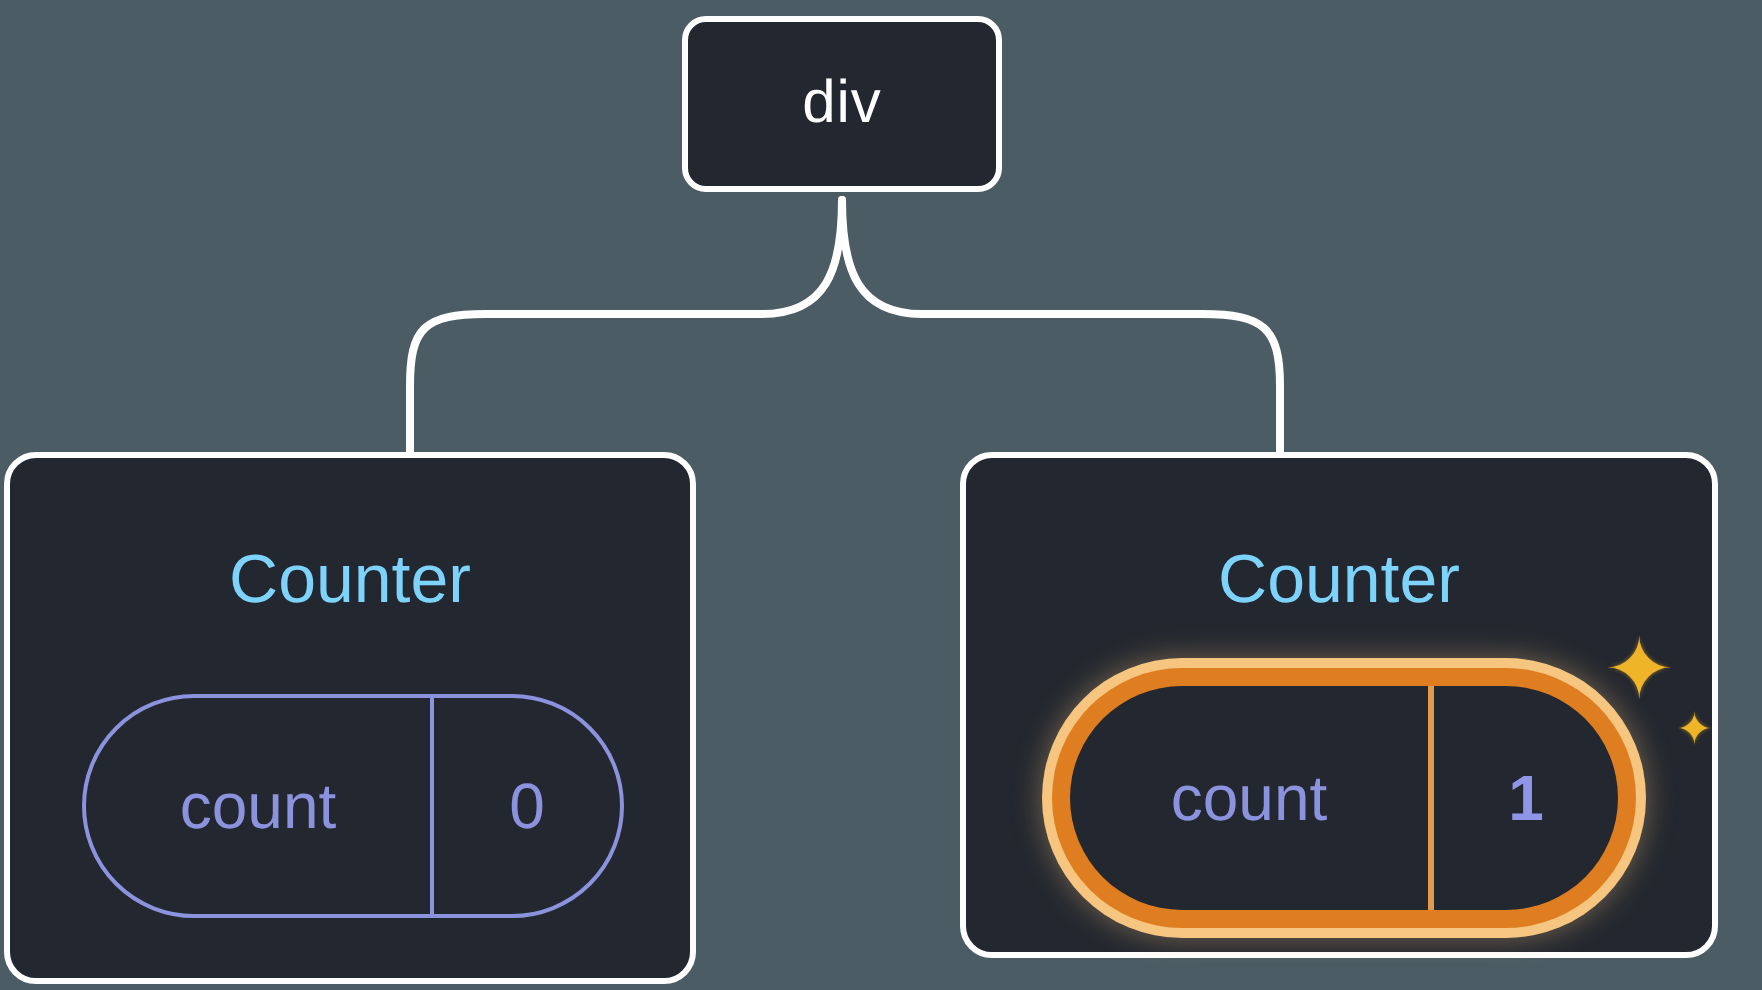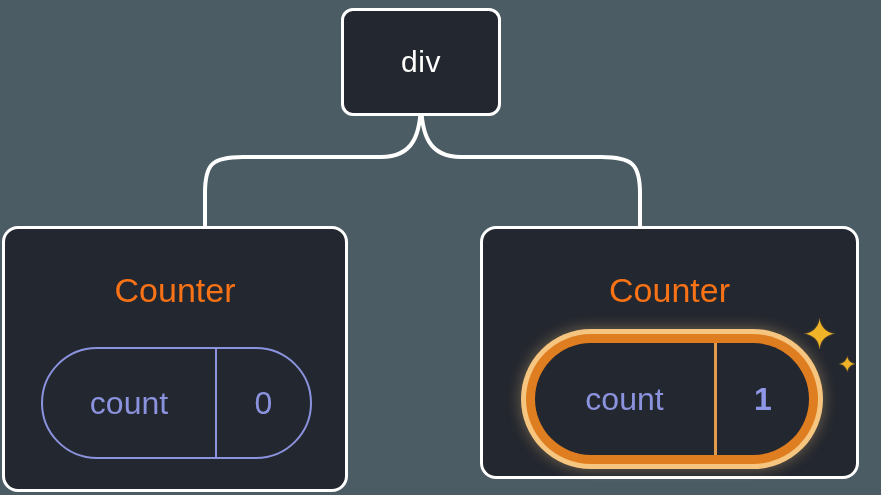--- a/index.html
+++ b/index.html
@@ -7,36 +7,36 @@
     position:relative; width:881px; height:495px;
     background:#4b5c64; overflow:hidden;
     font-family:"Liberation Sans", sans-serif;
   }
 
   
   .connectors { position:absolute; left:0; top:0; width:881px; height:495px; }
 
   
   .root-node {
-    position:absolute; left:341px; top:8px; width:160px; height:108px;
+    position:absolute; left:341px; top:8px; width:160px; height:88px;
     background:#23272f; border:3.5px solid #ffffff; border-radius:12px;
     box-sizing:border-box; display:flex; align-items:center; justify-content:center;
     color:#ffffff; font-size:30px; letter-spacing:.5px;
   }
 
   
   .counter-node {
     position:absolute; background:#23272f; border:3px solid #ffffff;
     border-radius:16px; box-sizing:border-box;
   }
   .counter-left  { left:2px;   top:226px; width:346px; height:266px; }
   .counter-right { left:480px; top:226px; width:379px; height:253px; }
 
   .counter-title {
-    color:#f97316; font-size:34px; font-weight:500;
+    color:#7dd3fc; font-size:34px; font-weight:500;
     text-align:center; margin-top:42px;
   }
 
   
   .pill {
     position:absolute; left:36px; top:118px; width:271px; height:112px;
     border:2.5px solid #8c93de; border-radius:999px; box-sizing:border-box;
     display:flex; align-items:stretch; color:#8c93de; font-size:32px;
   }
   .pill .pill-key {

